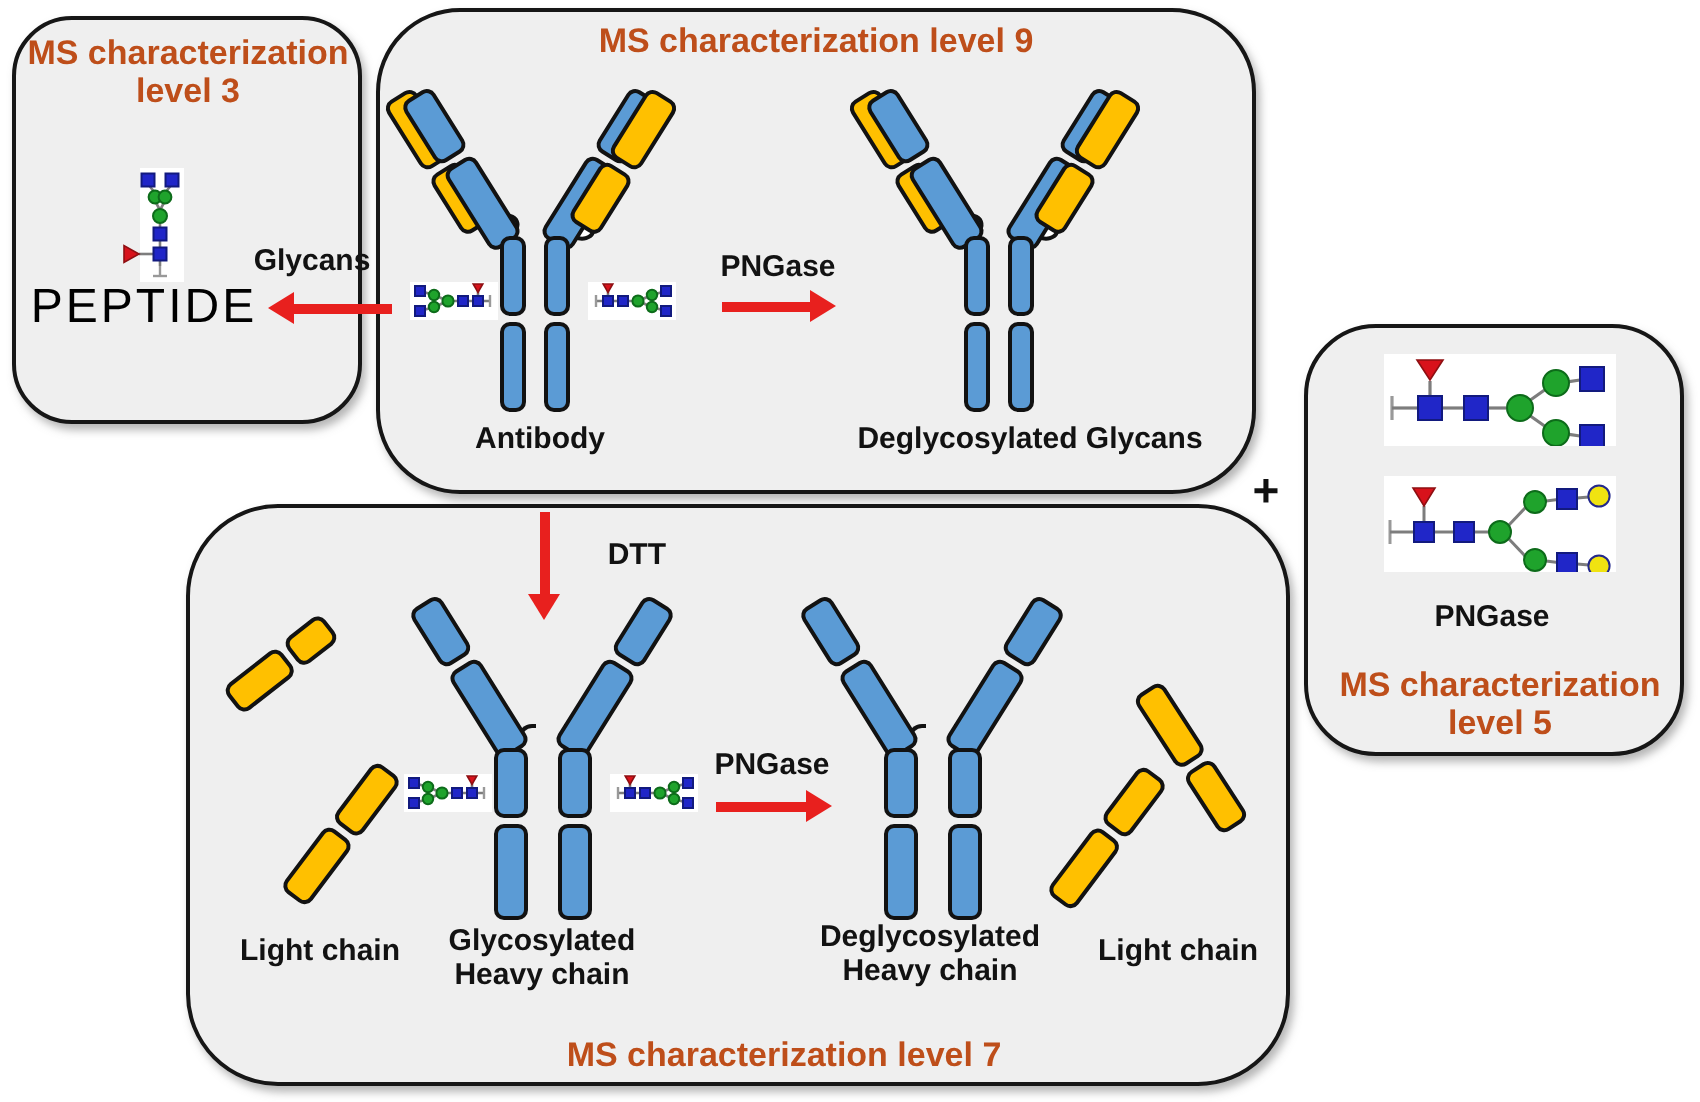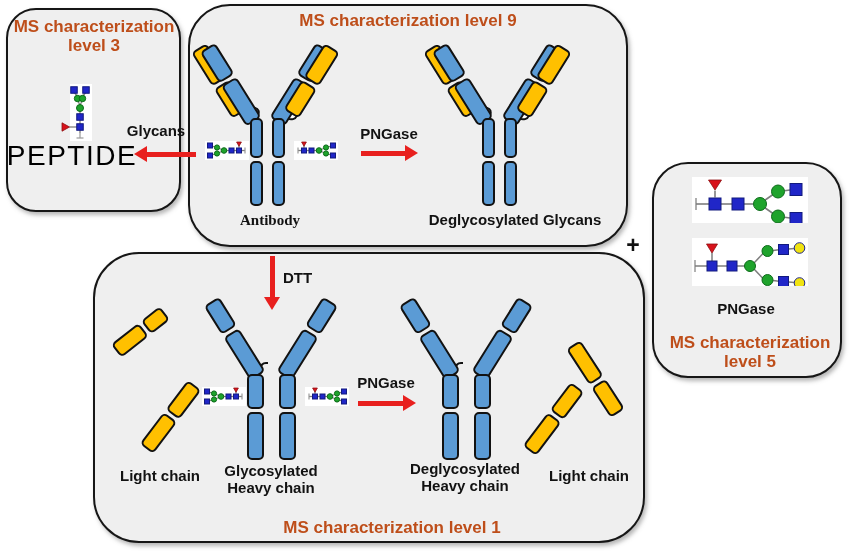--- a/index.html
+++ b/index.html
@@ -4,21 +4,21 @@
 <style>
   html,body{margin:0;padding:0;background:#ffffff;}
   .stage{position:relative;width:850px;height:551px;background:#ffffff;overflow:hidden;
          font-family:"Liberation Sans",sans-serif;}
   .panel{position:absolute;background:var(--boxfill);border:2.5px solid var(--boxline);
          box-shadow:2px 3px 4px rgba(110,110,110,.5);box-sizing:border-box;z-index:1;}
   .title{position:absolute;font-weight:bold;font-size:17px;color:var(--title);
          text-align:center;line-height:1.12;z-index:5;}
   .fig-label{position:absolute;font-weight:bold;font-size:15px;color:#121212;
          text-align:center;line-height:1.12;z-index:5;}
-  .peptide{position:absolute;font-size:28px;font-weight:normal;letter-spacing:1.5px;
+  .peptide{position:absolute;font-size:24px;font-weight:normal;letter-spacing:1.5px;
          color:#000;z-index:5;}
   .plus{position:absolute;font-size:23px;font-weight:bold;color:#111;text-align:center;z-index:5;}
   .chain{position:absolute;display:flex;flex-direction:column;z-index:3;}
   .seg{width:100%;box-sizing:border-box;border:2px solid #121212;border-radius:5px;}
   .seg + .seg{margin-top:3px;}
   .hinge-ellipse{position:absolute;background:#fff;border:2px solid #121212;
          border-radius:50%;z-index:2;}
   .hook{position:absolute;width:7px;height:10px;border-left:2.5px solid #121212;
         border-top:2.5px solid #121212;border-top-left-radius:7px;z-index:2;}
   .glycan{position:absolute;z-index:4;line-height:0;}
@@ -34,45 +34,45 @@
   <div class="panel" style="left:6px;top:8px;width:175px;height:204px;border-radius:30px;"></div>
   <div class="panel" style="left:188px;top:4px;width:440px;height:243px;border-radius:42px;"></div>
   <div class="panel" style="left:93px;top:252px;width:552px;height:291px;border-radius:46px;"></div>
   <div class="panel" style="left:652px;top:162px;width:190px;height:216px;border-radius:36px;"></div>
 
   <div class="title" style="left:6px;top:17px;width:176px;">
     <div>MS characterization</div>
     <div>level 3</div>
   </div>
   <div class="title" style="left:188px;top:11px;width:440px;">MS characterization level 9</div>
-  <div class="title" style="left:116px;top:518px;width:552px;">MS characterization level 1</div>
+  <div class="title" style="left:116px;top:518px;width:552px;">MS characterization level 7</div>
   <div class="title" style="left:655px;top:333px;width:190px;">
     <div>MS characterization</div>
     <div>level 5</div>
   </div>
 
   <div class="peptide" style="left:6px;top:140px;width:132px;text-align:center;">PEPTIDE</div>
-  <div class="fig-label" style="left:195px;top:212px;width:150px;font-family:Liberation Serif, serif;">Antibody</div>
+  <div class="fig-label" style="left:195px;top:212px;width:150px;">Antibody</div>
   <div class="fig-label" style="left:395px;top:212px;width:240px;">Deglycosylated Glycans</div>
   <div class="fig-label" style="left:95px;top:468px;width:130px;">Light chain</div>
   <div class="fig-label" style="left:201px;top:463px;width:140px;">
     <div>Glycosylated</div>
     <div>Heavy chain</div>
   </div>
   <div class="fig-label" style="left:389px;top:461px;width:152px;">
     <div>Deglycosylated</div>
     <div>Heavy chain</div>
   </div>
   <div class="fig-label" style="left:524px;top:468px;width:130px;">Light chain</div>
   <div class="fig-label" style="left:686px;top:301px;width:120px;">PNGase</div>
   <div class="plus" style="left:623px;top:232px;width:20px;">+</div>
 
   <div class="fig-label" style="left:124px;top:123px;width:64px;">Glycans</div>
   <div class="fig-label" style="left:353px;top:126px;width:72px;">PNGase</div>
-  <div class="fig-label" style="left:283px;top:270px;width:50px;text-align:left;">DTT</div>
+  <div class="fig-label" style="left:283px;top:270px;width:50px;text-align:right;">DTT</div>
   <div class="fig-label" style="left:350px;top:375px;width:72px;">PNGase</div>
 
   <div id="art">
       <div class="chain" style="left: 231px; top: 36px; width: 18px; height: 78px; transform: rotate(-32deg); transform-origin: 50% 100%;">
         <div class="seg" style="height: 41px; background: rgb(255, 192, 0);"></div>
         <div class="seg" style="height: 35px; background: rgb(255, 192, 0);"></div>
       </div>
       <div class="chain" style="left: 245px; top: 34px; width: 18px; height: 88px; transform: rotate(-32deg); transform-origin: 50% 100%;">
         <div class="seg" style="height: 37px; background: rgb(91, 155, 213);"></div>
         <div class="seg" style="height: 48px; background: rgb(91, 155, 213);"></div>

